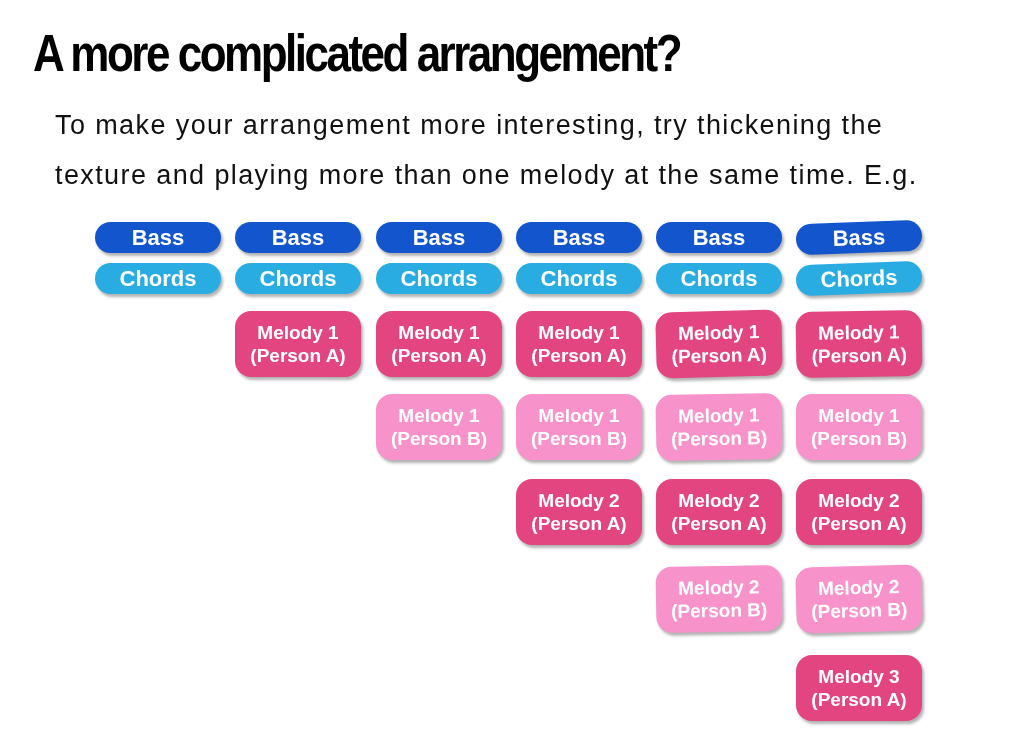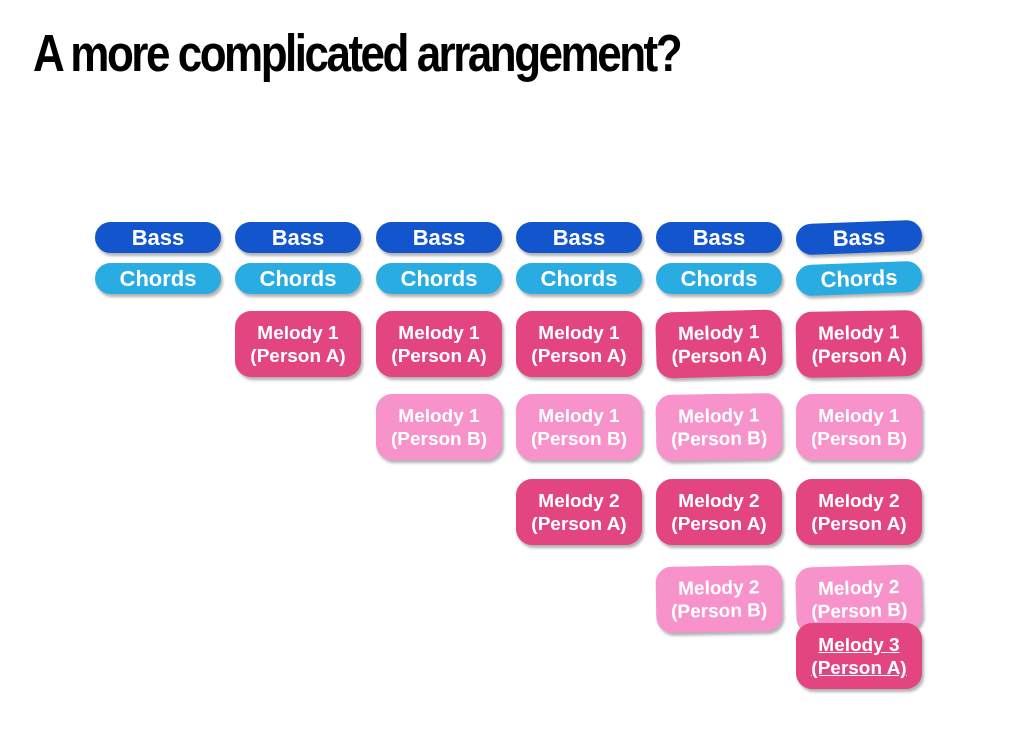--- a/index.html
+++ b/index.html
@@ -69,34 +69,38 @@
   .chords      { background: var(--chords-blue, #29ACE2); }
   .melody-dark { background: var(--melody-dark-pink, #E2457F); }
   .melody-light{ background: var(--melody-light-pink, #F892CB); }
 
   
   .c1 { left: 95px; }  .c2 { left: 235px; } .c3 { left: 376px; }
   .c4 { left: 516px; } .c5 { left: 656px; } .c6 { left: 796px; }
   
   .r1 { top: 222px; } .r2 { top: 263px; } .r3 { top: 311px; }
   .r4 { top: 394px; } .r5 { top: 479px; } .r6 { top: 566px; }
-  .r7 { top: 623px; text-decoration: underline; }
+  .r7 { top: 655px; }
 
   
   .tilt2  { transform: rotate(-2deg); }
   .tilt15 { transform: rotate(-1.5deg); }
   .tilt1  { transform: rotate(-1deg); }
 </style>
 </head>
 <body>
 
 <div class="slide">
 
   <div class="title">A more complicated arrangement?</div>
 
+  <div class="body-text">
+    <div>To make your arrangement more interesting, try thickening the</div>
+    <div>texture and playing more than one melody at the same time. E.g.</div>
+  </div>
 
   <div class="badge pill bass c1 r1">
     <span>Bass</span>
   </div>
   <div class="badge pill chords c1 r2">
     <span>Chords</span>
   </div>
 
   <div class="badge pill bass c2 r1">
     <span>Bass</span>

